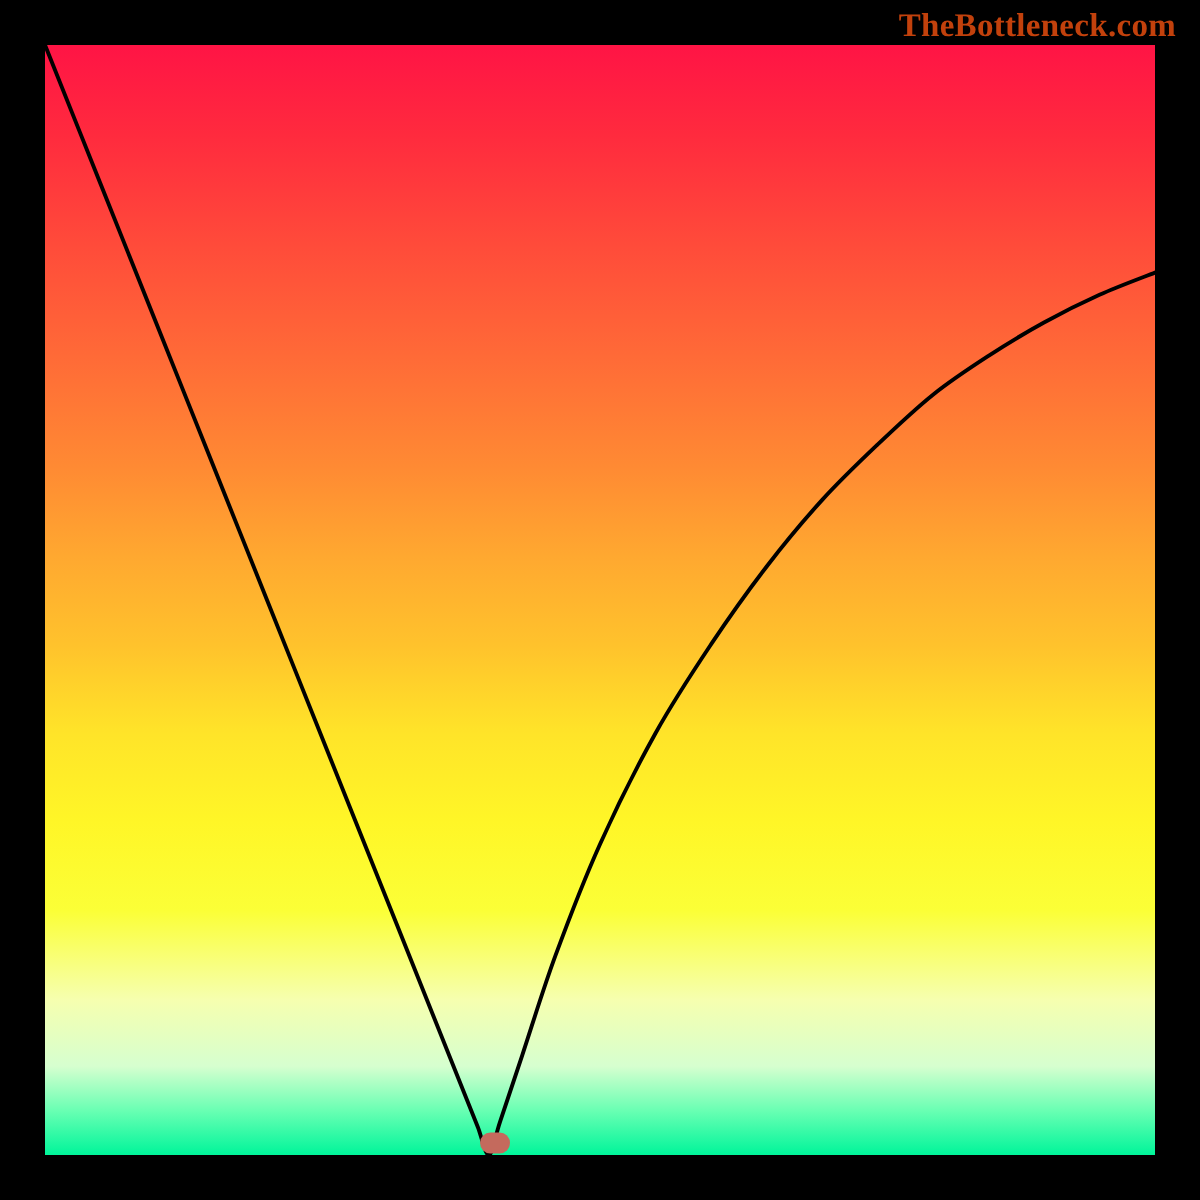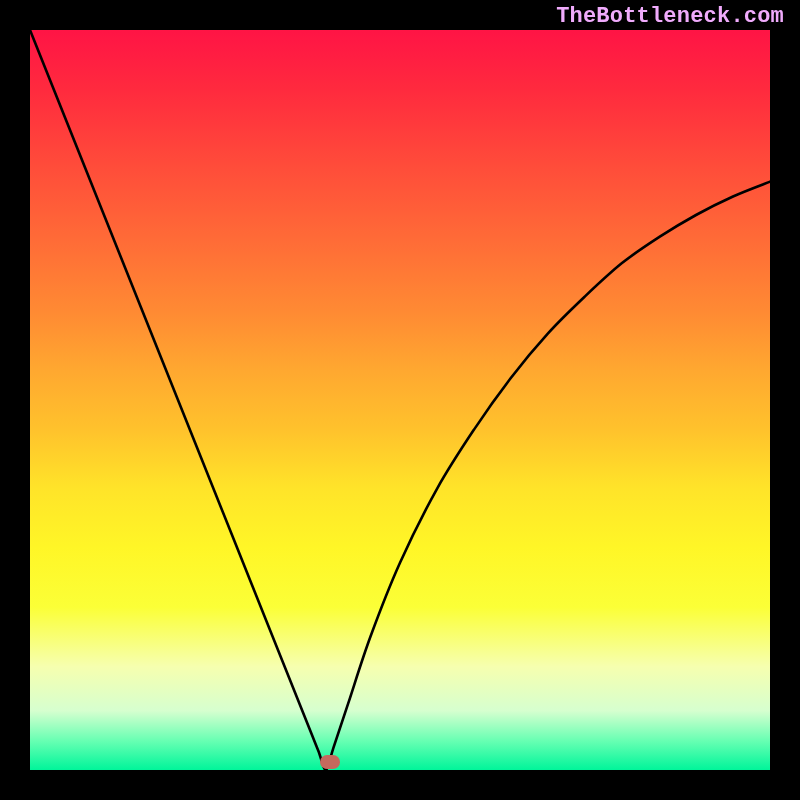--- a/index.html
+++ b/index.html
@@ -7,24 +7,24 @@
   .frame {
     width: 800px;
     height: 800px;
     background: #000;
     position: relative;
   }
   .watermark {
     position: absolute;
     top: 4px;
     right: 16px;
-    font-family: Liberation Mono, monospace;
+    font-family: Liberation Serif, serif;
     font-size: 22px;
     font-weight: bold;
-    color: #f0abfc;
+    color: #c2410c;
     letter-spacing: 0.2px;
   }
   .plot {
     position: absolute;
     left: 30px;
     top: 30px;
     width: 740px;
     height: 740px;
     background: linear-gradient(to bottom,
       #ff1445 0%,

